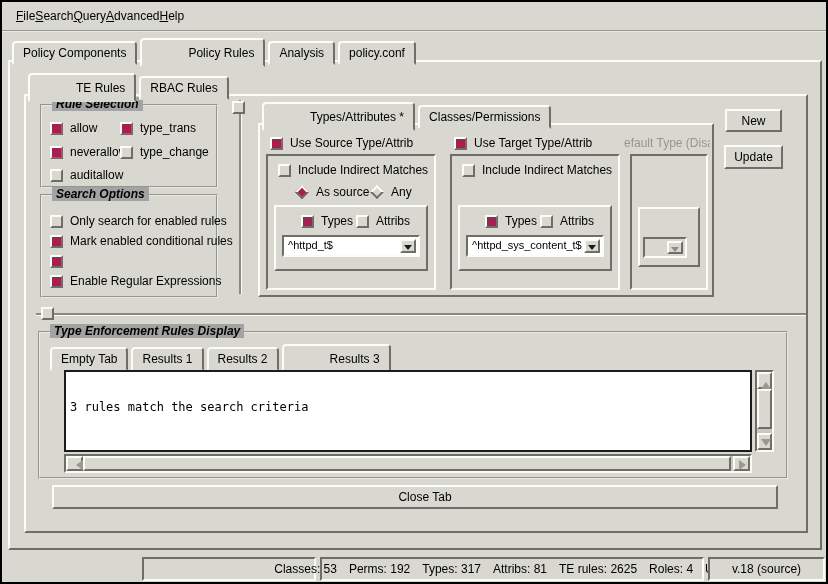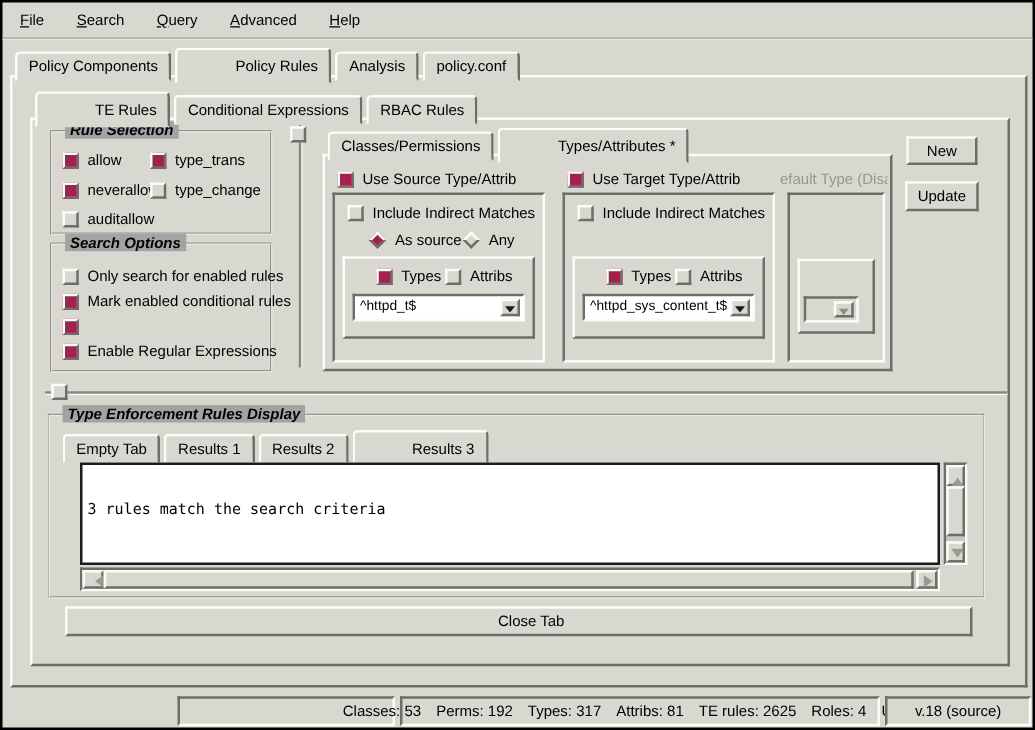--- a/index.html
+++ b/index.html
@@ -8,21 +8,21 @@
     position:relative; width:828px; height:584px;
     background:#d8d8d0; border:2px solid #000; overflow:hidden;
     font-family:"Liberation Sans", sans-serif; font-size:12px; color:#000;
   }
   .raised  { border:2px solid; border-color:#fcfcf7 #6f6d67 #6f6d67 #fcfcf7; background:#d8d8d0; }
   .sunken  { border:2px solid; border-color:#6f6d67 #fcfcf7 #fcfcf7 #6f6d67; }
   .abs { position:absolute; }
 
   
   #menubar { position:absolute; left:0; top:0; width:100%; height:30px;
-             display:flex; align-items:center; gap:26px; padding-left:14px;
+             display:flex; align-items:center; padding-left:14px;
              border-bottom:2px groove #e9e9e1; }
   .menu-item { cursor:default; }
   .menu-item u { text-decoration:underline; }
 
   
   .tabrow { position:absolute; display:flex; align-items:flex-end; z-index:3; }
   .tab { position:relative; background:#d8d8d0; padding:3px 9px 3px;
          border:2px solid; border-color:#fcfcf7 #6f6d67 transparent #fcfcf7;
          border-radius:4px 4px 0 0; margin-right:3px; white-space:nowrap; }
   .tab.active { padding-top:6px; padding-bottom:5px; margin-bottom:-2px; z-index:4;padding-left:46px; }
@@ -105,21 +105,20 @@
   <div class="tabrow" style="left:10px; top:36px;">
     <div class="tab"><span>Policy Components</span></div>
     <div class="tab active"><span>Policy Rules</span></div>
     <div class="tab"><span>Analysis</span></div>
     <div class="tab"><span>policy.conf</span></div>
   </div>
   <div class="nb-body" style="left:6px; top:58px; width:814px; height:490px;"></div>
 
   <div class="tabrow" style="left:26px; top:71px;">
     <div class="tab active"><span>TE Rules</span></div>
-    <div class="tab"><span>Conditional Expressions</span></div>
     <div class="tab"><span>RBAC Rules</span></div>
   </div>
   <div class="nb-body" style="left:22px; top:92px; width:784px; height:439px;"></div>
 
   <div class="group" style="left:38px; top:102px; width:178px; height:84px; z-index:2;">
     <span class="gtitle">Rule Selection</span>
   </div>
   <div class="check" style="left:48px;  top:119px; z-index:2;justify-content:center;">
     <span class="ind on"></span>
     <span>allow</span>
@@ -157,22 +156,22 @@
   </div>
   <div class="check" style="left:48px; top:272px; z-index:2;">
     <span class="ind on"></span>
     <span>Enable Regular Expressions</span>
   </div>
 
   <div class="sash-v" style="left:237px; top:98px; height:194px; z-index:2;"></div>
   <div class="sash-handle" style="left:230px; top:99px;"></div>
 
   <div class="tabrow" style="left:260px; top:100px; z-index:3;">
+    <div class="tab active"><span>Types/Attributes *</span></div>
     <div class="tab"><span>Classes/Permissions</span></div>
-    <div class="tab active"><span>Types/Attributes *</span></div>
   </div>
   <div class="nb-body" style="left:256px; top:121px; width:456px; height:174px; z-index:2;"></div>
 
   <div class="check" style="left:268px; top:134px; z-index:3;">
     <span class="ind on"></span>
     <span>Use Source Type/Attrib</span>
   </div>
   <div class="abs sunken" style="left:264px; top:152px; width:170px; height:136px; z-index:2;"></div>
   <div class="check" style="left:276px; top:161px; z-index:3;">
     <span class="ind"></span>

